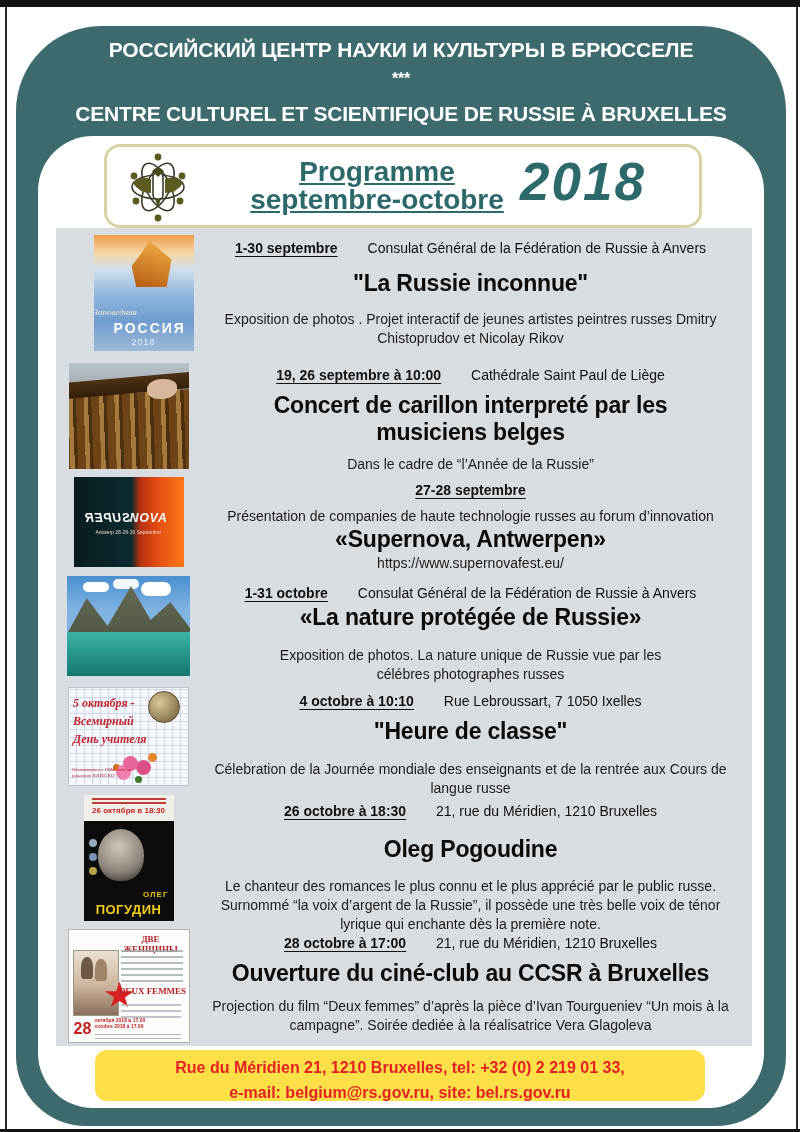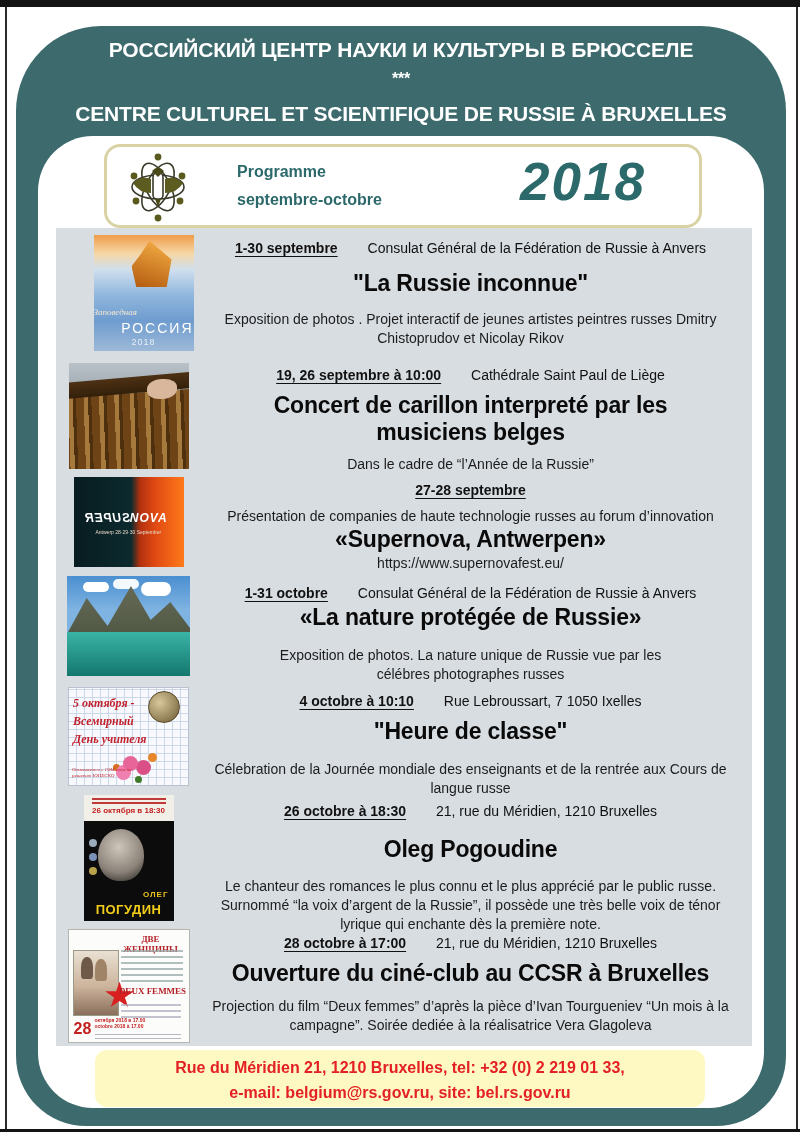--- a/index.html
+++ b/index.html
@@ -17,22 +17,22 @@
   .hdr-ru{top:12px;font-size:21px;}
   .hdr-sep{top:44px;font-size:16px;}
   .hdr-fr{top:76px;font-size:21px;}
 
   .card{position:absolute;left:22px;top:110px;width:726px;height:972px;
         background:#fff;border-radius:55px;}
 
   .program-box{position:absolute;left:66px;top:8px;width:592px;height:78px;
         background:#fff;border:3px solid #d9d2a4;border-radius:16px;}
   .logo{position:absolute;left:14px;top:2px;}
-  .program-label{position:absolute;left:130px;top:11px;width:280px;
-        color:#2c696b;font-weight:bold;font-size:16px;line-height:28px;}
+  .program-label{position:absolute;left:130px;top:11px;width:280px;text-align:center;
+        color:#2c696b;font-weight:bold;font-size:28px;line-height:28px;text-decoration:underline;}
   .program-year{position:absolute;right:26px;top:4px;width:180px;text-align:center;
         color:#2c696b;font-weight:bold;font-style:italic;font-size:53px;letter-spacing:2px;}
 
   .panel{position:absolute;left:18px;top:92px;width:696px;height:818px;background:#d8dde2;}
 
   .row{display:flex;}
   .r1{height:130px}.r2{height:115px}.r3{height:97px}.r4{height:112px}
   .r5{height:108px}.r6{height:135px}.r7{height:121px}
   .thumbcol{flex:0 0 145px;display:flex;align-items:center;justify-content:center;}
   .etext{flex:1;text-align:center;padding-right:12px;color:#111;}
@@ -46,36 +46,36 @@
   .r1 .dateline{margin-top:12px}.r1 .etitle{margin-top:14px}.r1 .edesc{margin-top:13px;max-width:560px;}
   .r2 .dateline{margin-top:9px}.r2 .etitle{margin-top:9px;max-width:420px;margin-left:auto;margin-right:auto;line-height:27px;}
   .r2 .edesc{margin-top:9px;}
   .r3 .dateline{margin-top:9px}.r3 .eintro{margin-top:9px;max-width:640px;}
   .r3 .etitle{margin-top:0}.r3 .elink{margin-top:2px;}
   .r4 .dateline{margin-top:15px}.r4 .etitle{margin-top:3px}.r4 .edesc{margin-top:15px;max-width:400px;}
   .r5 .dateline{margin-top:11px}.r5 .etitle{margin-top:9px}.r5 .edesc{margin-top:15px;max-width:540px;}
   .r6 .dateline{margin-top:13px}.r6 .etitle{margin-top:17px}.r6 .edesc{margin-top:14px;max-width:580px;}
   .r7 .dateline{margin-top:10px}.r7 .etitle{margin-top:9px}.r7 .edesc{margin-top:10px;max-width:580px;}
 
-  .footer{position:absolute;left:57px;top:914px;width:610px;height:57px;background:#fef9c3;
+  .footer{position:absolute;left:57px;top:914px;width:610px;height:51px;background:#fde047;
         border-radius:12px;color:#e32023;font-weight:bold;font-size:16px;text-align:center;}
   .footer .f1{margin-top:9px;}
   .footer .f2{margin-top:7px;}
 
   
   .thumb{position:relative;overflow:hidden;}
   
   .t1{width:100px;height:116px;margin-left:30px;
       background:linear-gradient(180deg,#ef9c4a 0%,#f6d7a5 16%,#cfdfee 30%,#8fb6dd 52%,#6f9ccf 74%,#9db9d8 100%);}
   .t1-rock{position:absolute;top:6px;left:38px;width:40px;height:46px;background:linear-gradient(200deg,#f7b246,#b35a10);
       clip-path:polygon(45% 0,70% 18%,100% 40%,88% 100%,12% 100%,0 55%,22% 30%);}
   .t1-script{position:absolute;bottom:34px;left:0;right:0;color:#f4e7d2;
       font-family:"Liberation Serif",serif;font-style:italic;font-size:9px;}
-  .t1-name{position:absolute;bottom:15px;left:0;right:0;text-align:right;color:#fff;
-      font-weight:normal;font-size:14px;letter-spacing:2px;padding-left:20px;}
+  .t1-name{position:absolute;bottom:15px;left:0;right:0;text-align:left;color:#fff;
+      font-weight:bold;font-size:14px;letter-spacing:2px;padding-left:20px;}
   .t1-year{position:absolute;bottom:4px;left:0;right:0;text-align:center;color:#e8eef6;font-size:9px;letter-spacing:1px;}
   
   .t2{width:120px;height:106px;background:linear-gradient(180deg,#b9c2c8 0%,#a3adb4 22%,#8c8f8a 30%,#6e5a3a 38%,#7a5c30 100%);}
   .t2-batons{position:absolute;left:0;right:0;top:34px;bottom:0;
       background:repeating-linear-gradient(92deg,#6e4416 0 7px,#a67a3d 7px 11px,#4e2f0e 11px 14px);
       transform:rotate(-4deg) scale(1.1);}
   .t2-rail{position:absolute;left:-6px;top:14px;width:140px;height:16px;background:linear-gradient(180deg,#4a3category114,#3a2408);
       background:linear-gradient(180deg,#4d3114,#33200a);transform:rotate(-5deg);}
   .t2-hand{position:absolute;top:16px;right:12px;width:30px;height:20px;background:#d9b79c;border-radius:50% 40% 50% 40%;}
   

